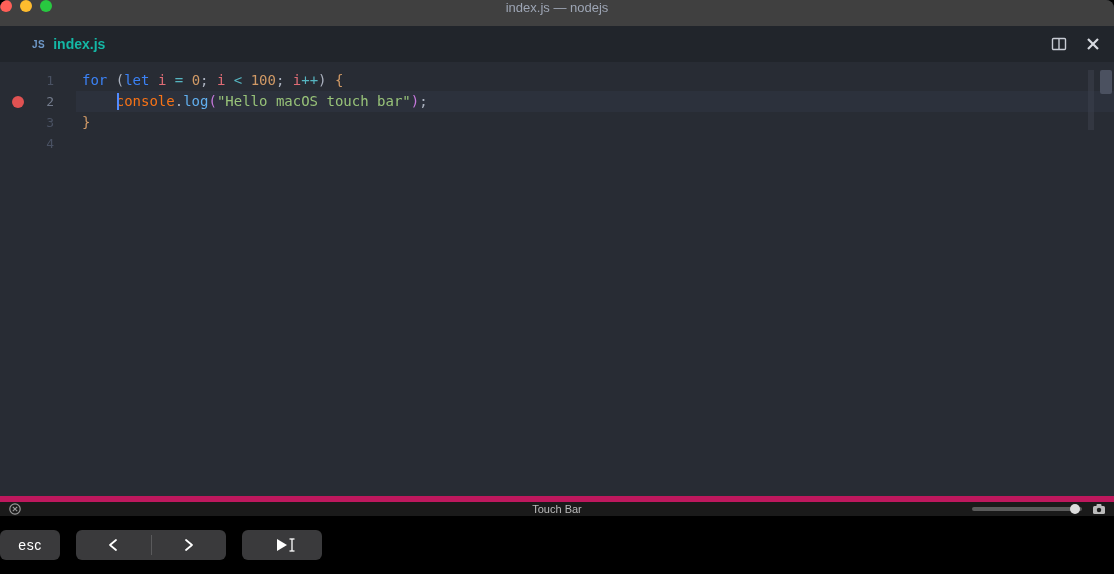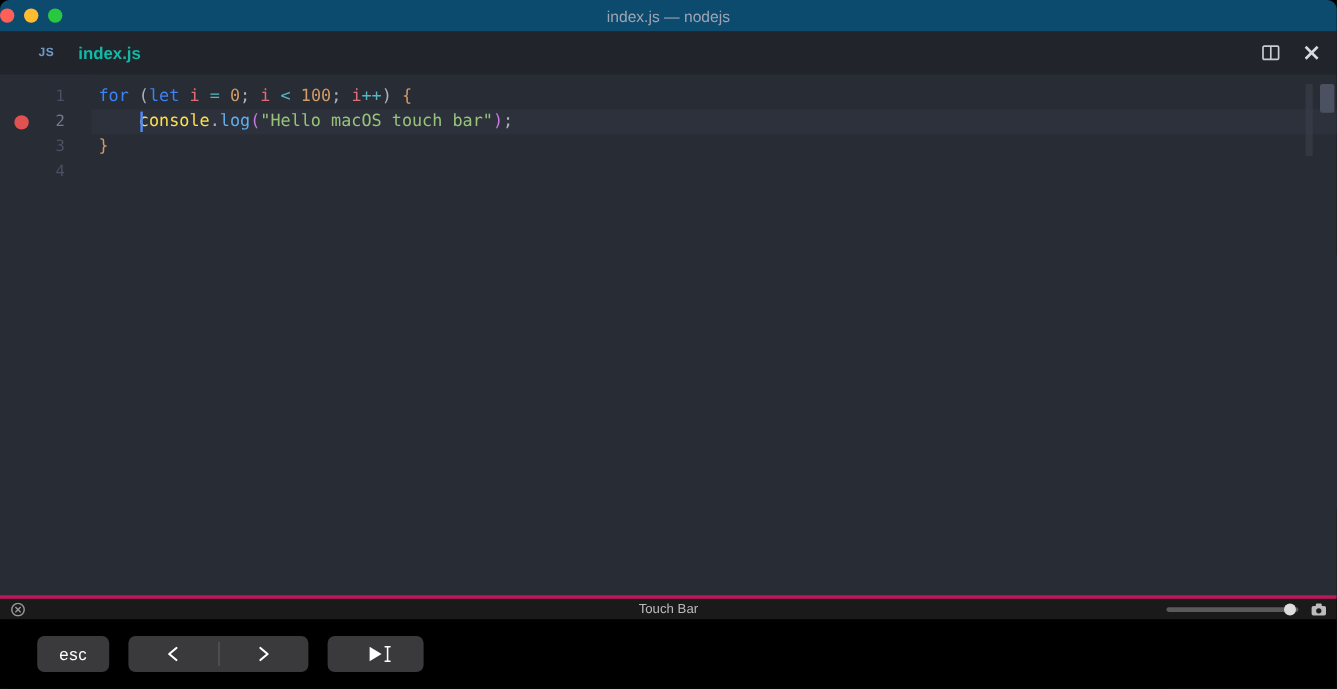--- a/index.html
+++ b/index.html
@@ -16,24 +16,24 @@
       height: 496px;
       background: #21252b;
       border-radius: 8px 8px 0 0;
       display: flex;
       flex-direction: column;
       position: relative;
     }
     .titlebar {
       height: 26px;
       display: flex;
-      align-items: center;
+      align-items: flex-start;
       padding: 0 0;
       position: relative;
-      background: #0c4a6e;
+      background: #404040;
     }
     .traffic-lights {
       display: flex;
       gap: 8px;
       align-items: center;
     }
     .tl-dot {
       width: 12px;
       height: 12px;
       border-radius: 50%;
@@ -52,21 +52,21 @@
     .tabbar {
       height: 36px;
       display: flex;
       align-items: center;
       padding: 0 12px 0 28px;
       background: #21252b;
     }
     .tab {
       display: flex;
       align-items: center;
-      gap: 20px;
+      gap: 8px;
       height: 36px;
       padding: 0 4px;
     }
     .tab .js-badge {
       font-size: 10px;
       font-weight: 700;
       color: #6f99c9;
       letter-spacing: 0.5px;
     }
     .tab .tab-label {
@@ -143,21 +143,21 @@
       top: 2px;
       width: 2px;
       height: 17px;
       background: #528bff;
     }
     .tok-kw { color: #3b82f6; }
     .tok-var { color: #e06c75; }
     .tok-op { color: #56b6c2; }
     .tok-num { color: #d19a66; }
     .tok-punc { color: #abb2bf; }
-    .tok-prop { color: #fde047; }
+    .tok-prop { color: #f97316; }
     .tok-method { color: #61afef; }
     .tok-str { color: #98c379; }
     .tok-brace { color: #d19a66; }
     .tok-brace2 { color: #c678dd; }
 
     .minimap {
       position: absolute;
       right: 20px;
       top: 8px;
       width: 6px;
@@ -178,21 +178,21 @@
     .touchbar-header {
       width: 1114px;
       height: 20px;
       background: #1a1a1a;
       display: flex;
       align-items: center;
       justify-content: center;
       color: #bbb;
       font-size: 11px;
       position: relative;
-      border-top: 3px solid #be185d;
+      border-top: 6px solid #be185d;
     }
     .touchbar-close-icon {
       position: absolute;
       left: 8px;
       width: 14px;
       height: 14px;
       border-radius: 50%;
       display: flex;
       align-items: center;
       justify-content: center;
@@ -220,21 +220,21 @@
       height: 10px;
       background: #ddd;
       border-radius: 50%;
     }
     .touchbar {
       width: 974px;
       height: 58px;
       background: #000;
       display: flex;
       align-items: center;
-      padding: 0 31px;
+      padding: 0 0;
       gap: 16px;
     }
     .tb-btn {
       height: 30px;
       background: #3a3a3c;
       border-radius: 6px;
       display: flex;
       align-items: center;
       justify-content: center;
       color: #fff;

